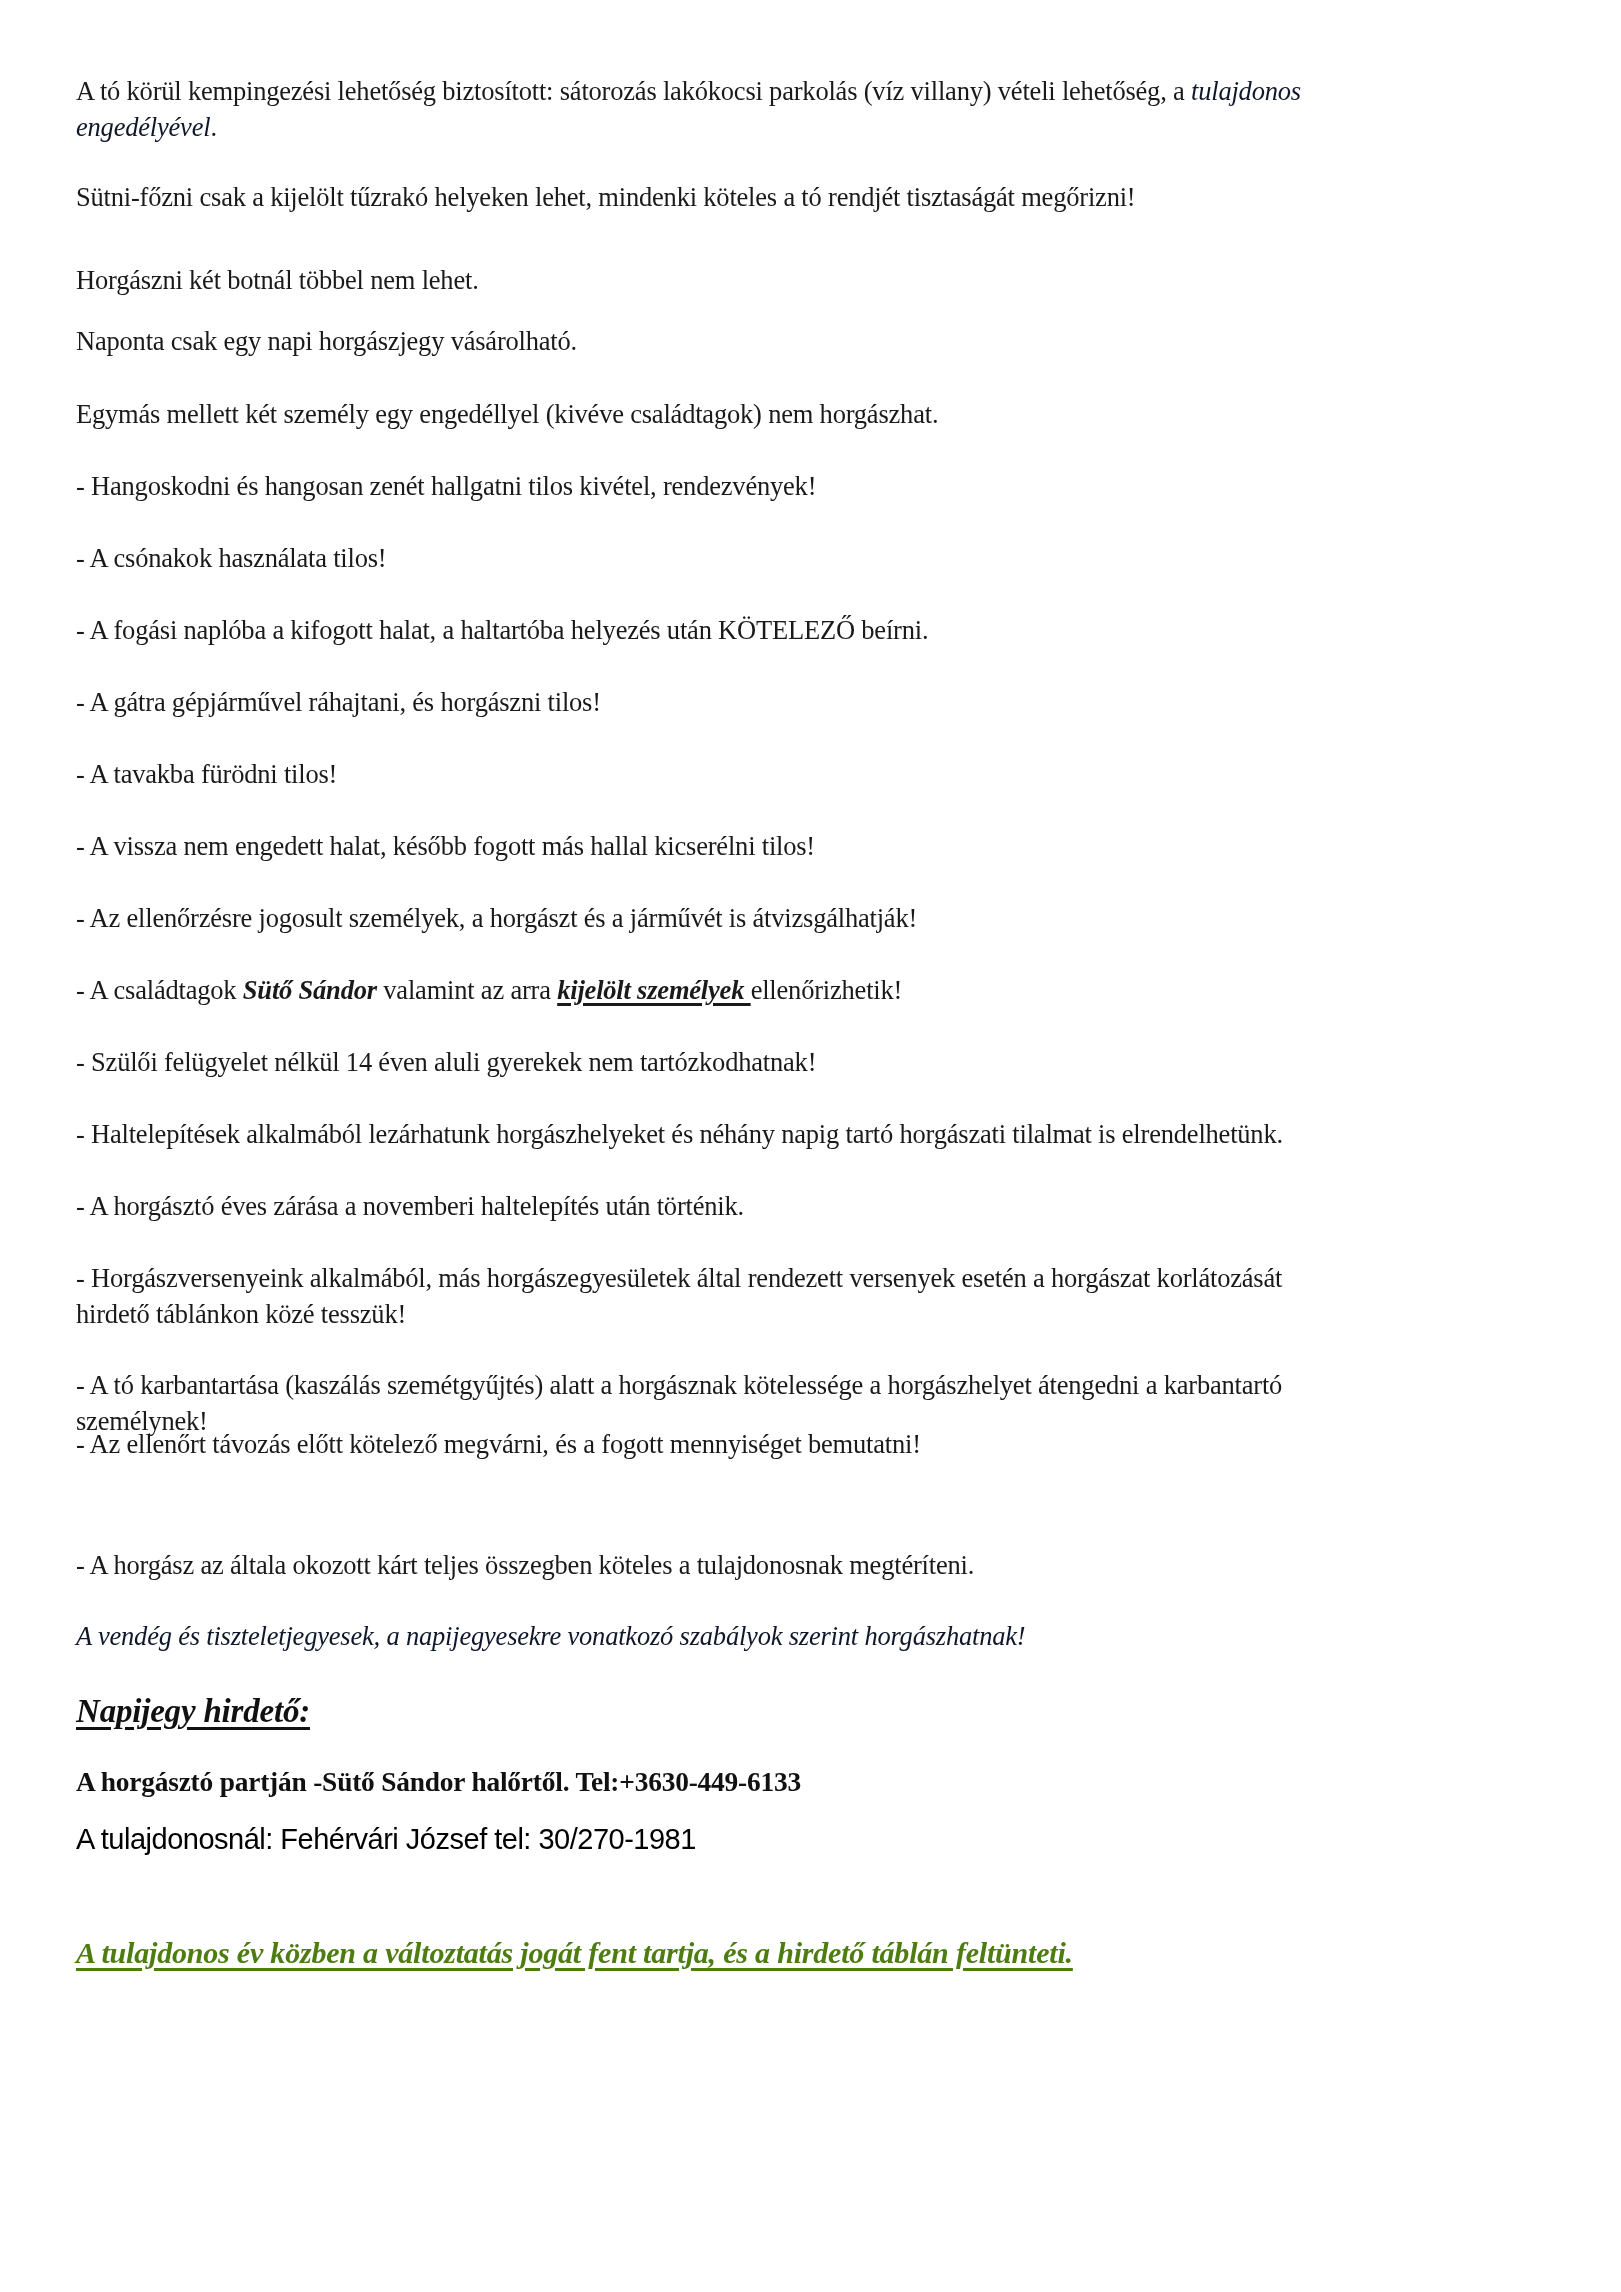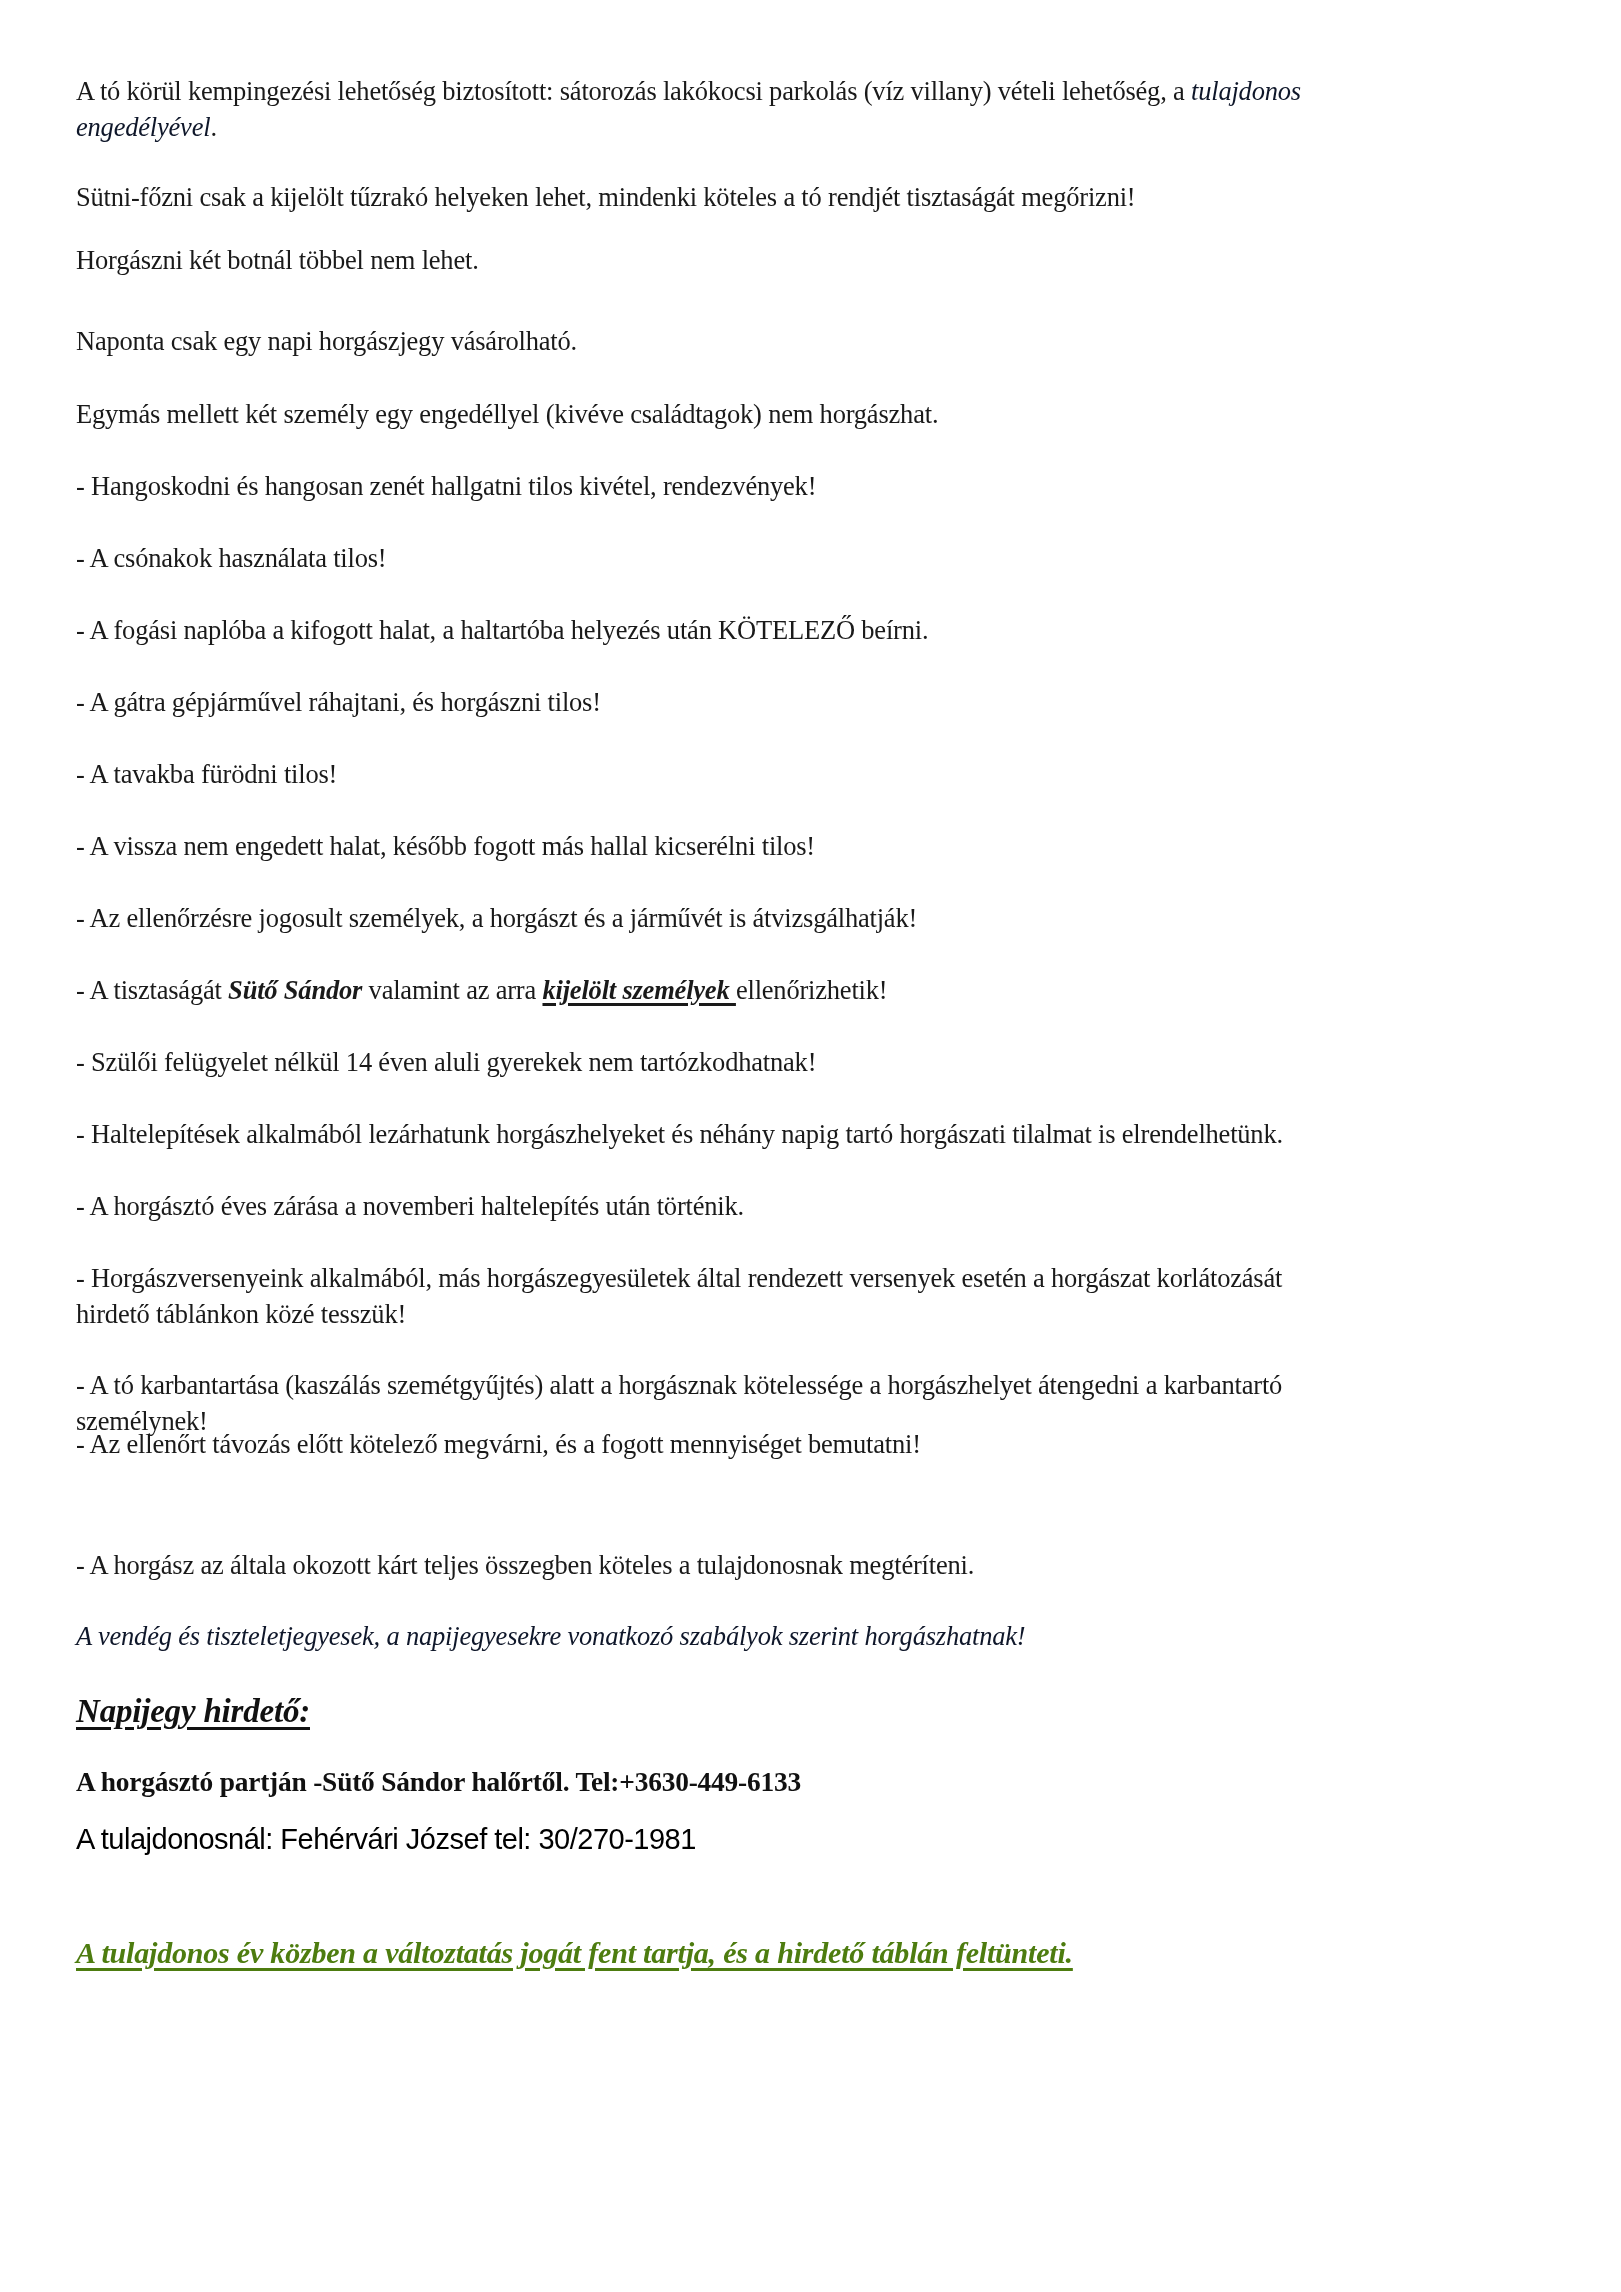--- a/index.html
+++ b/index.html
@@ -80,34 +80,34 @@
 <div class="page">
 
   <div class="line" style="top:74px;">
     <span>A tó körül kempingezési lehetőség biztosított: sátorozás lakókocsi parkolás (víz villany) vételi lehetőség, a </span><span class="it-gray">tulajdonos</span>
   </div>
   <div class="line" style="top:110px;">
     <span class="it-gray">engedélyével</span><span>.</span>
   </div>
 
   <div class="line" style="top:180px;">Sütni-főzni csak a kijelölt tűzrakó helyeken lehet, mindenki köteles a tó rendjét tisztaságát megőrizni!</div>
-  <div class="line" style="top:243px;">Horgászni két botnál többel nem lehet.</div>
+  <div class="line" style="top:263px;">Horgászni két botnál többel nem lehet.</div>
   <div class="line" style="top:324px;">Naponta csak egy napi horgászjegy vásárolható.</div>
   <div class="line" style="top:397px;">Egymás mellett két személy egy engedéllyel (kivéve családtagok) nem horgászhat.</div>
 
   <div class="line" style="top:469px;">- Hangoskodni és hangosan zenét hallgatni tilos kivétel, rendezvények!</div>
   <div class="line" style="top:541px;">- A csónakok használata tilos!</div>
   <div class="line" style="top:613px;">- A fogási naplóba a kifogott halat, a haltartóba helyezés után KÖTELEZŐ beírni.</div>
   <div class="line" style="top:685px;">- A gátra gépjárművel ráhajtani, és horgászni tilos!</div>
   <div class="line" style="top:757px;">- A tavakba fürödni tilos!</div>
   <div class="line" style="top:829px;">- A vissza nem engedett halat, később fogott más hallal kicserélni tilos!</div>
   <div class="line" style="top:901px;">- Az ellenőrzésre jogosult személyek, a horgászt és a járművét is átvizsgálhatják!</div>
 
   <div class="line" style="top:973px;">
-    <span>- A tisztaságát </span><span class="bi">Sütő Sándor</span><span> valamint az arra </span><span class="bi-u">kijelölt személyek </span><span> ellenőrizhetik!</span>
+    <span>- A családtagok </span><span class="bi">Sütő Sándor</span><span> valamint az arra </span><span class="bi-u">kijelölt személyek </span><span> ellenőrizhetik!</span>
   </div>
 
   <div class="line" style="top:1045px;">- Szülői felügyelet nélkül 14 éven aluli gyerekek nem tartózkodhatnak!</div>
   <div class="line" style="top:1117px;">- Haltelepítések alkalmából lezárhatunk horgászhelyeket és néhány napig tartó horgászati tilalmat is elrendelhetünk.</div>
   <div class="line" style="top:1189px;">- A horgásztó éves zárása a novemberi haltelepítés után történik.</div>
 
   <div class="line" style="top:1261px;">- Horgászversenyeink alkalmából, más horgászegyesületek által rendezett versenyek esetén a horgászat korlátozását</div>
   <div class="line" style="top:1297px;">hirdető táblánkon közé tesszük!</div>
 
   <div class="line" style="top:1368px;">- A tó karbantartása (kaszálás szemétgyűjtés) alatt a horgásznak kötelessége a horgászhelyet átengedni a karbantartó</div>

